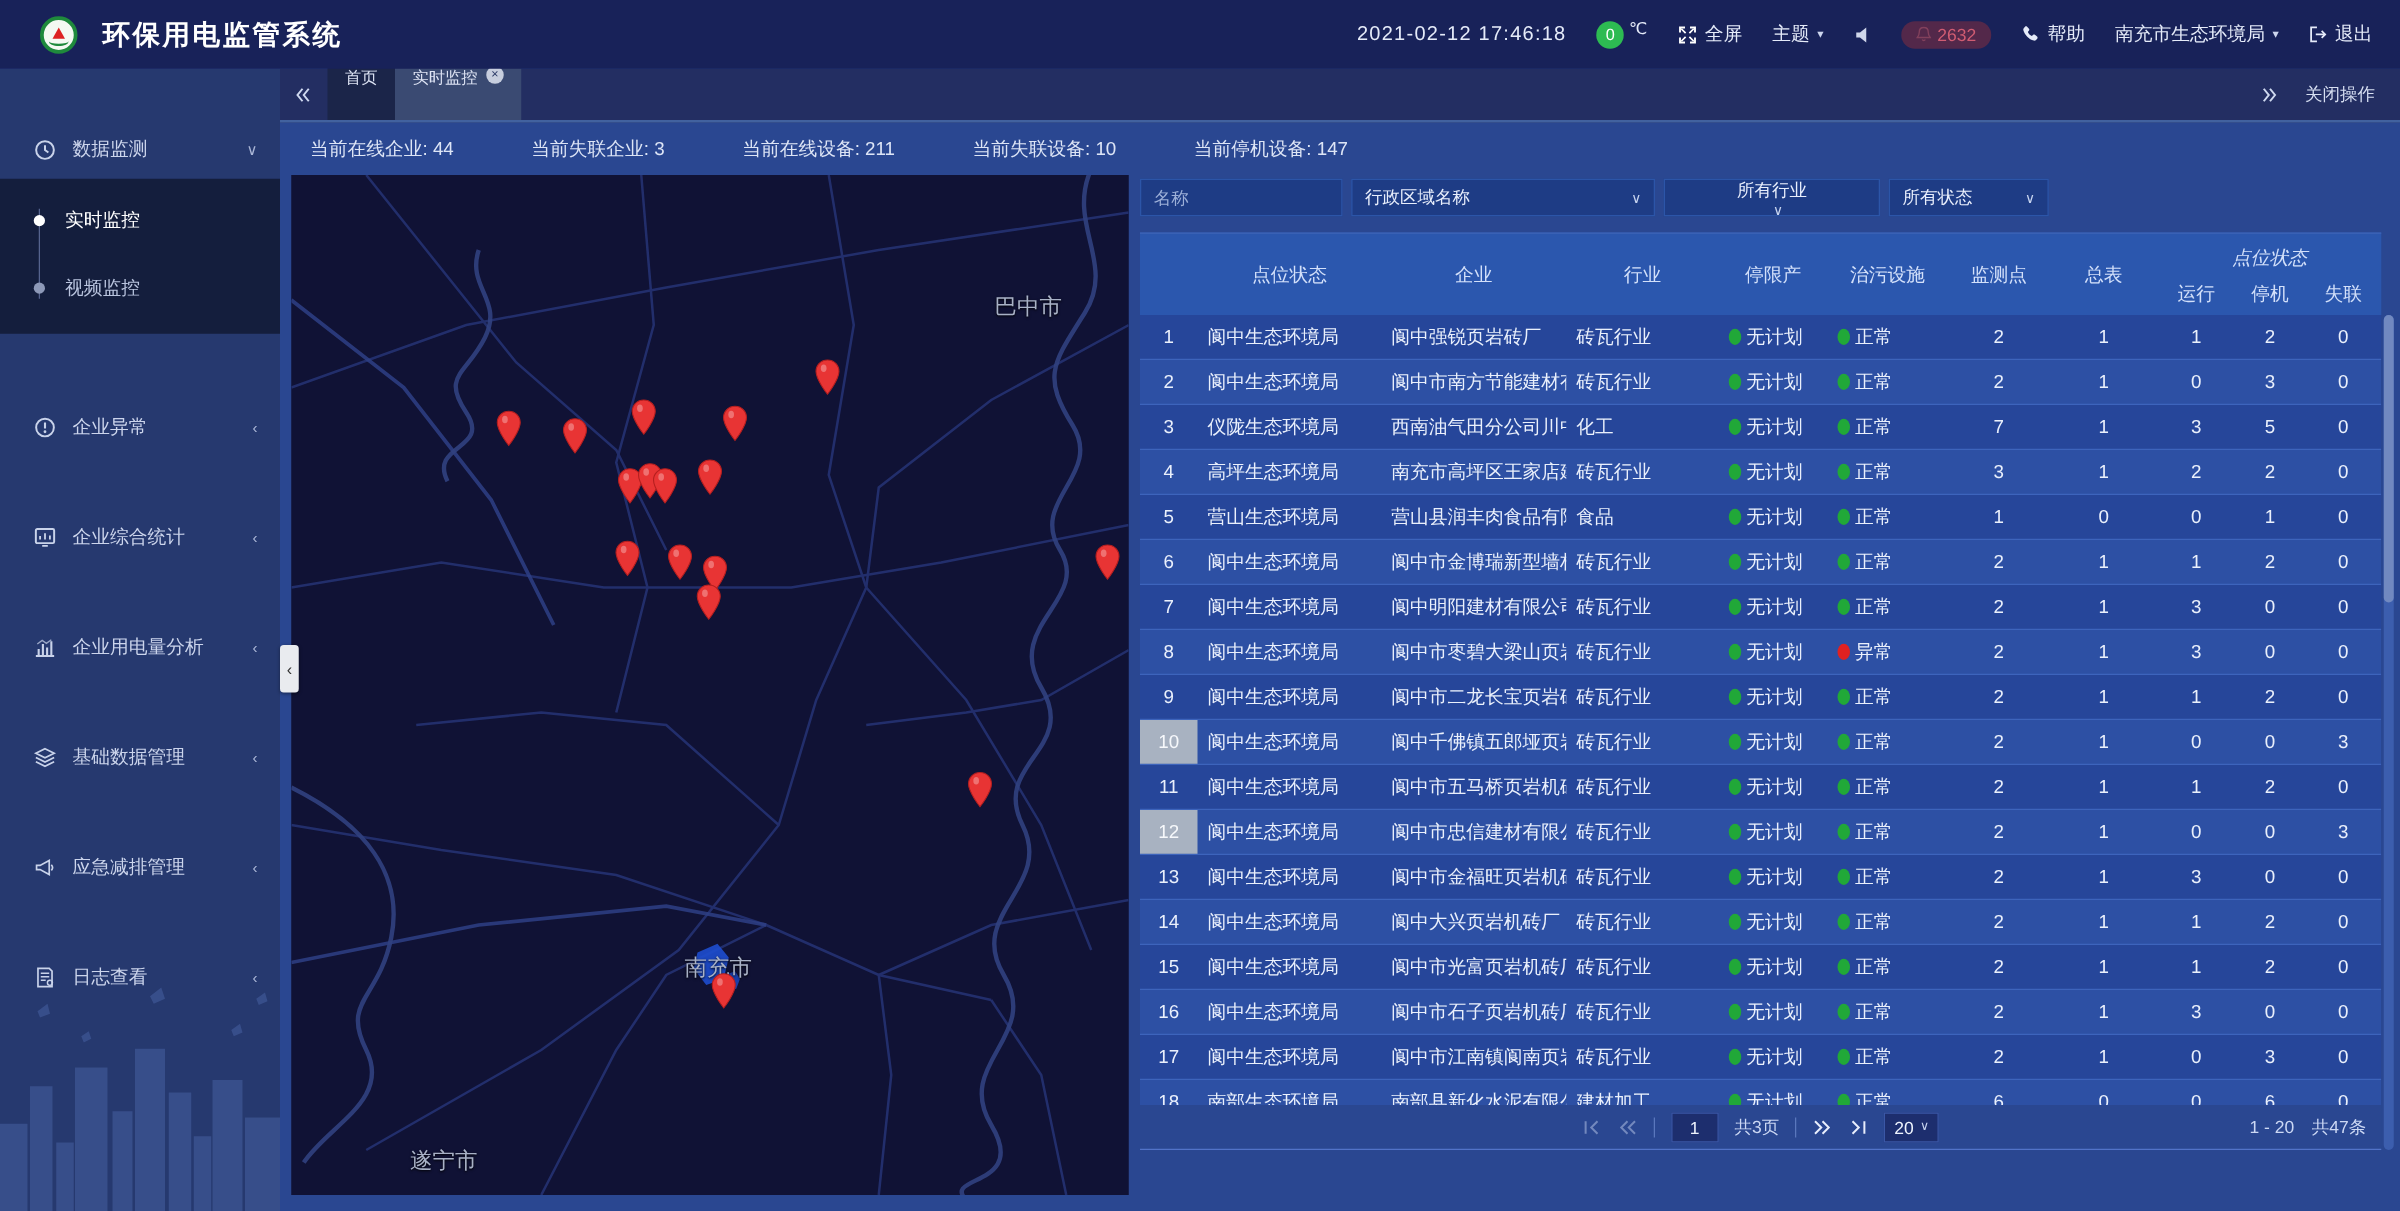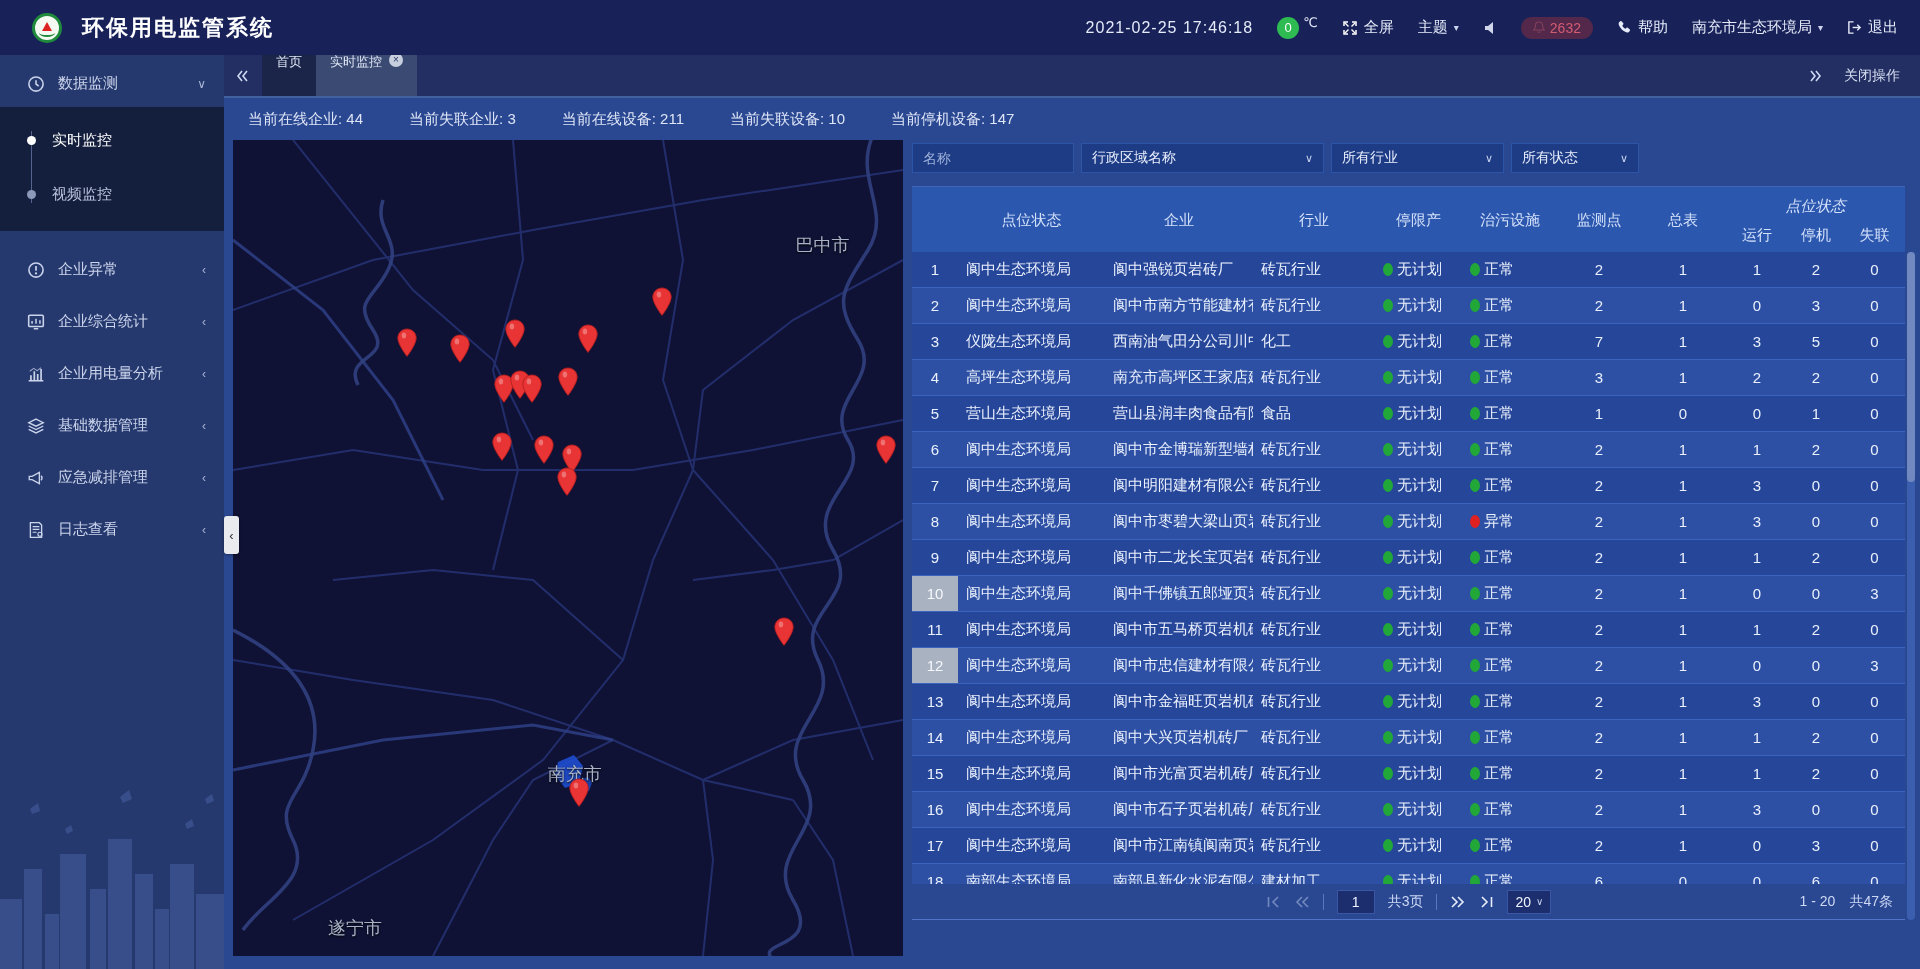--- a/index.html
+++ b/index.html
@@ -16,21 +16,21 @@
   .temp{display:flex;align-items:flex-start;gap:4px;}
   .temp-circle{width:22px;height:22px;border-radius:50%;background:#2dbb52;color:#fff;font-size:13px;display:flex;align-items:center;justify-content:center;}
   .temp-unit{font-size:13px;margin-top:-2px;}
   .hbtn{display:flex;align-items:center;gap:6px;cursor:pointer;white-space:nowrap;}
   .caret{font-size:10px;color:#cdd6ee;}
   .badge{background:#53284a;border-radius:11px;height:22px;display:flex;align-items:center;gap:5px;padding:0 12px;color:#d05c72;font-size:14px;}
   .badge .bell{opacity:.55;}
 
   
   .sidebar{position:absolute;left:0;top:55px;width:224px;height:914px;background:#26396f;color:#ccd5ec;z-index:20;overflow:hidden;}
-  .menu-item{height:52px;display:flex;align-items:center;padding:5px 18px 0 26px;font-size:15px;cursor:pointer;}
+  .menu-item{height:52px;display:flex;align-items:center;padding:5px 18px 0 26px;font-size:15px;cursor:pointer;margin-top:36px;}
   .menu-item .micon{width:20px;display:flex;justify-content:center;margin-right:12px;flex:0 0 auto;}
   .menu-item .mlabel{flex:1;white-space:nowrap;}
   .menu-item .chev{font-size:12px;color:#aab6d6;}
   .submenu{background:#141e3d;position:relative;padding:6px 0 10px 0;}
   .submenu::before{content:"";position:absolute;left:31px;top:24px;bottom:28px;width:1px;background:#55638e;}
   .sub-item{height:54px;display:flex;align-items:center;padding-left:52px;position:relative;font-size:15px;color:#b9c4de;cursor:pointer;}
   .sub-item::before{content:"";position:absolute;left:27px;top:23px;width:9px;height:9px;border-radius:50%;background:#8d99b8;}
   .sub-item.active{color:#ffffff;}
   .sub-item.active::before{background:#fff;}
   .skyline{position:absolute;left:0;bottom:0;}
@@ -39,37 +39,37 @@
 
   
   .tabbar{position:absolute;left:224px;top:55px;width:1696px;height:43px;background:#232e62;border-bottom:2px solid #42629f;display:flex;align-items:flex-end;z-index:10;}
   .tab-nav{align-self:center;margin:0 12px 0 10px;cursor:pointer;display:flex;}
   .tab{height:43px;display:flex;align-items:flex-start;gap:7px;padding:0 14px;font-size:13px;color:#dee4f4;background:#1b2549;cursor:pointer;}
   .tab.active{background:#3a4a72;}
   .tab-close{width:14px;height:14px;border-radius:50%;background:#c7cede;color:#2b3a66;font-size:10px;line-height:14px;text-align:center;cursor:pointer;}
   .tabbar-right{margin-left:auto;align-self:center;display:flex;align-items:center;gap:20px;padding-right:20px;color:#d7dff2;font-size:14px;}
 
   
-  .statsbar{position:absolute;left:224px;top:98px;width:1696px;height:42px;display:flex;align-items:center;gap:46px;padding-left:24px;color:#dde5f6;font-size:15px;z-index:5;}
+  .statsbar{position:absolute;left:224px;top:98px;width:1696px;height:42px;display:flex;align-items:center;gap:62px;padding-left:24px;color:#dde5f6;font-size:15px;z-index:5;}
   .stat{white-space:nowrap;}
 
   
   .map{position:absolute;left:233px;top:140px;width:670px;height:816px;background:#101235;overflow:hidden;z-index:4;}
   .map svg.roads{position:absolute;left:0;top:0;}
   .city-label{position:absolute;transform:translate(-50%,-50%);color:#a8b1c6;font-size:18px;text-shadow:0 1px 2px #000;white-space:nowrap;}
   .pin{position:absolute;transform:translate(-50%,-100%);width:21px;height:30px;}
 
   
   .right-panel{position:absolute;left:912px;top:140px;width:993px;height:780px;z-index:5;--cols:46px 147px 148px 122px 87px 96px 82px 86px 62px 56px 61px;}
   .filters{position:absolute;left:0;top:3px;height:44px;display:flex;gap:7px;}
   .f-input{width:162px;height:30px;background:#1e3c85;border:1px solid #2c55a8;color:#e8eefc;font-size:14px;padding:0 10px;outline:none;}
   .f-input::placeholder{color:#9db0d8;}
   .f-select{height:30px;background:#1e3c85;border:1px solid #2c55a8;color:#e8eefc;font-size:14px;display:flex;align-items:center;justify-content:space-between;padding:0 10px;cursor:pointer;}
   .f-select .sel-caret{font-size:11px;color:#c7d4ef;margin-left:10px;}
-  .w-region{width:243px;}.w-industry{width:173px;}.w-status{width:128px;}
+  .w-region{width:243px;}.w-industry{width:173px;flex-direction:column;}.w-status{width:128px;}
 
   .thead{position:absolute;left:0;top:46px;width:993px;height:66px;background:#2b57ae;border-top:1px solid #3f65b8;display:grid;grid-template-columns:var(--cols);grid-template-rows:30px 36px;}
   .th{grid-row:1/3;display:flex;align-items:center;justify-content:center;font-size:15px;color:#d3e0fa;}
   .th-group{grid-row:1;grid-column:9/12;display:flex;align-items:flex-end;justify-content:center;font-size:15px;font-style:italic;color:#d3e0fa;padding-bottom:1px;font-family:Liberation Mono, monospace;}
   .th-sub{grid-row:2;display:flex;align-items:center;justify-content:center;font-size:15px;color:#d3e0fa;}
 
   .tbody{position:absolute;left:0;top:112px;width:993px;height:634px;overflow:hidden;}
   .trow{display:grid;grid-template-columns:var(--cols);height:36px;border-bottom:1px solid #3d64bc;cursor:pointer;}
   .trow:nth-child(odd){background:#26469a;}
   .trow:nth-child(even){background:#2d50a4;}
@@ -91,21 +91,21 @@
   .psize{height:24px;background:#1d2e6e;border:1px solid #3a57a6;color:#eef3fd;display:flex;align-items:center;gap:5px;padding:0 7px;font-size:14px;cursor:pointer;}
   .pag-range{position:absolute;right:12px;display:flex;gap:14px;white-space:nowrap;}
 </style>
 </head>
 <body>
 
 <div class="header">
   <div class="logo"></div>
   <div class="app-title">环保用电监管系统</div>
   <div class="header-right">
-    <span class="datetime">2021-02-25 17:46:18</span>
+    <span class="datetime">2021-02-12 17:46:18</span>
     <span class="temp">
       <span class="temp-circle">0</span>
       <span class="temp-unit">℃</span>
     </span>
     <span class="hbtn">
       <svg width="16" height="16" viewBox="0 0 16 16">
           <path d="M2 6V2h4M14 6V2h-4M2 10v4h4M14 10v4h-4" stroke="#fff" stroke-width="1.5" fill="none"></path>
           <path d="M3 3l3.5 3.5M13 3 9.5 6.5M13 13 9.5 9.5M3 13l3.5-3.5" stroke="#fff" stroke-width="1.4"></path>
         </svg>
       <span>全屏</span>

